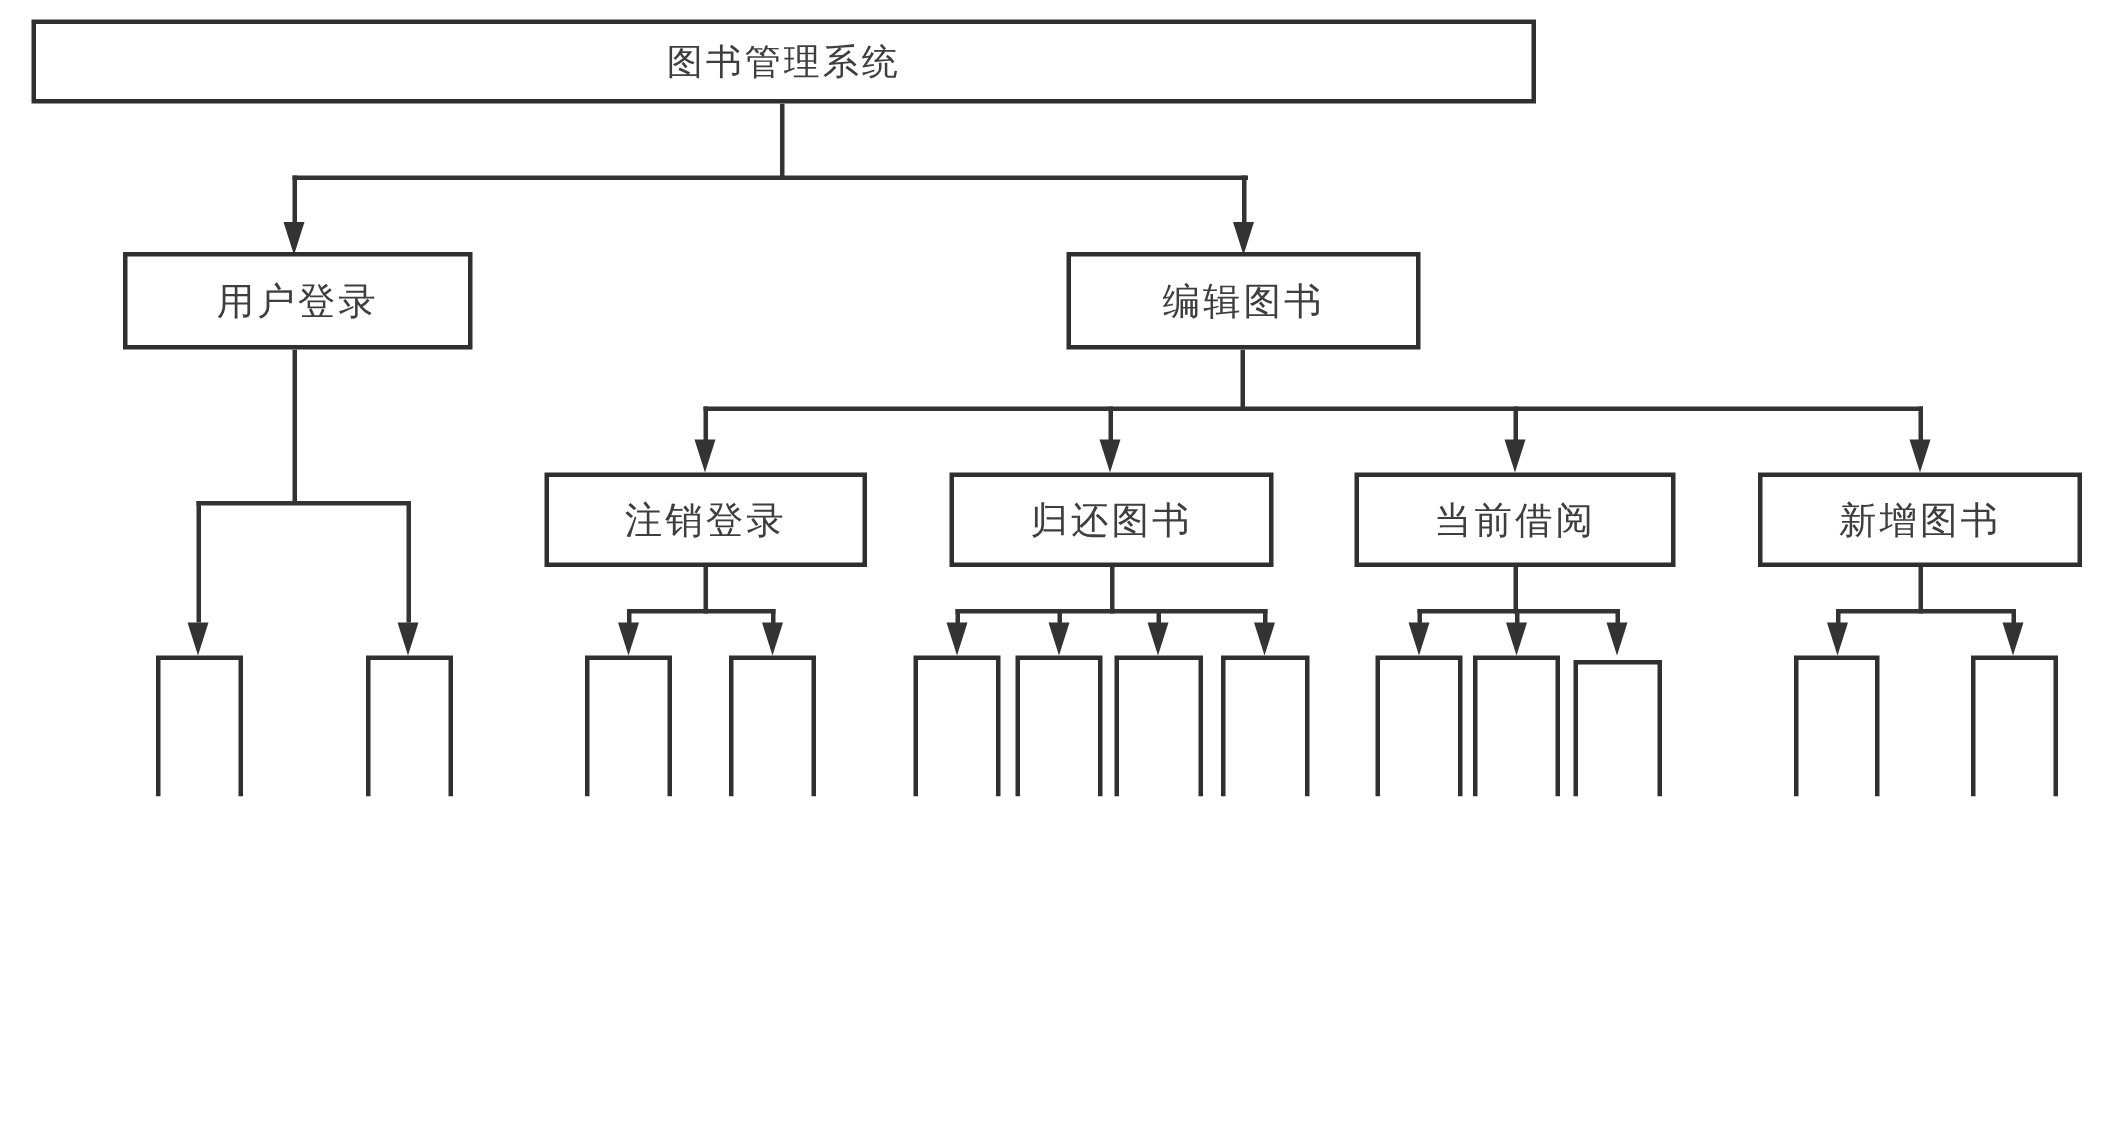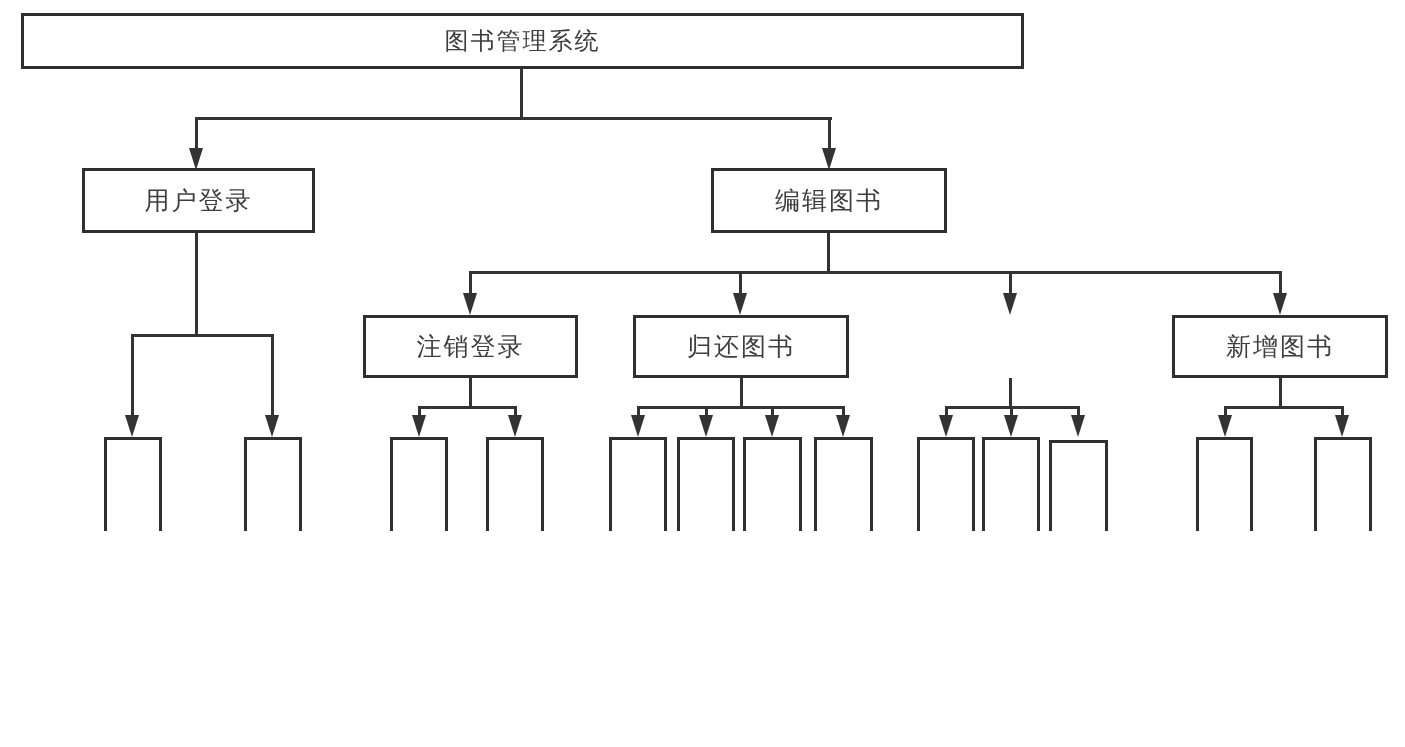--- a/index.html
+++ b/index.html
@@ -95,20 +95,21 @@
   <div class="ah" style="left:1218px;top:415px;"></div>
   <div class="ah" style="left:1335px;top:415px;"></div>
 
   <div class="box root" style="left:21px;top:13px;width:1003px;height:56px;">图书管理系统</div>
 
   <div class="box" style="left:82px;top:168px;width:233px;height:65px;">用户登录</div>
   <div class="box" style="left:711px;top:168px;width:236px;height:65px;">编辑图书</div>
 
   <div class="box" style="left:363px;top:315px;width:215px;height:63px;">注销登录</div>
   <div class="box" style="left:633px;top:315px;width:216px;height:63px;">归还图书</div>
+  <div class="box" style="left:903px;top:315px;width:214px;height:63px;">当前借阅</div>
   <div class="box" style="left:1172px;top:315px;width:216px;height:63px;">新增图书</div>
 
   <div class="vbox" style="left:104px;top:437px;width:58px;height:298px;">
     <span class="vtext">用户登录</span>
   </div>
   <div class="vbox" style="left:244px;top:437px;width:58px;height:298px;">
     <span class="vtext">注销登录</span>
   </div>
 
   <div class="vbox" style="left:390px;top:437px;width:58px;height:298px;">

